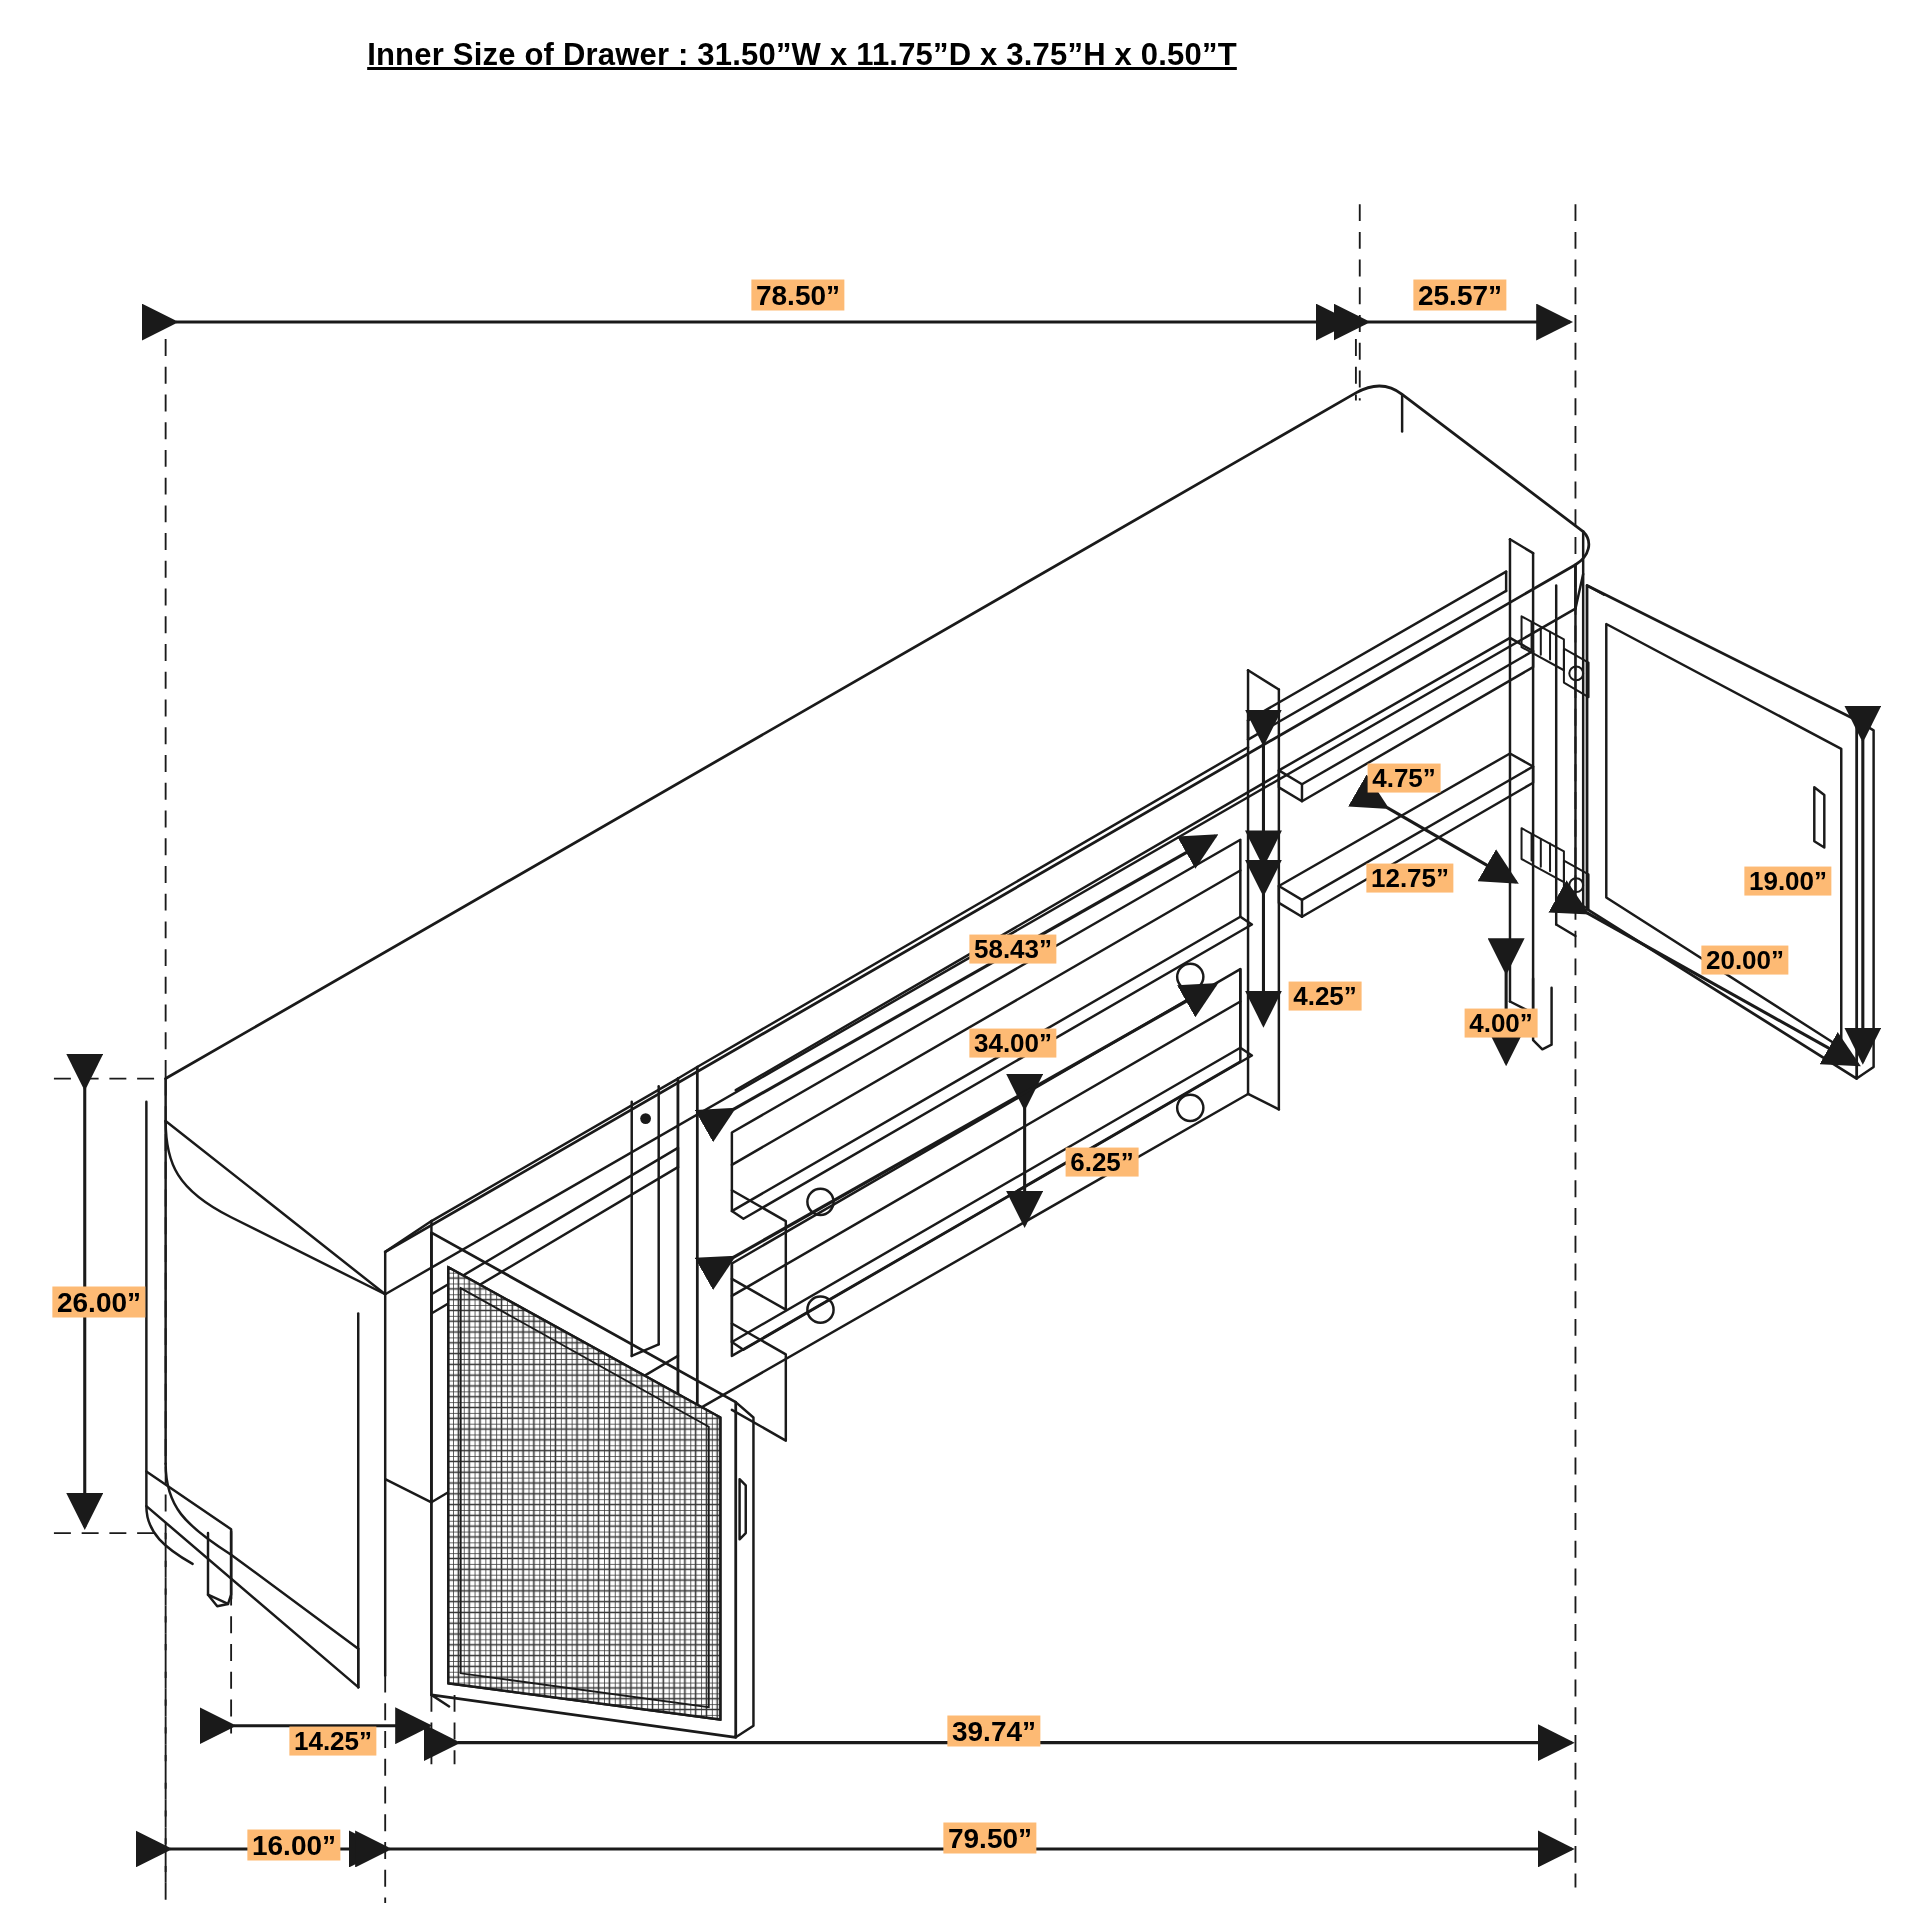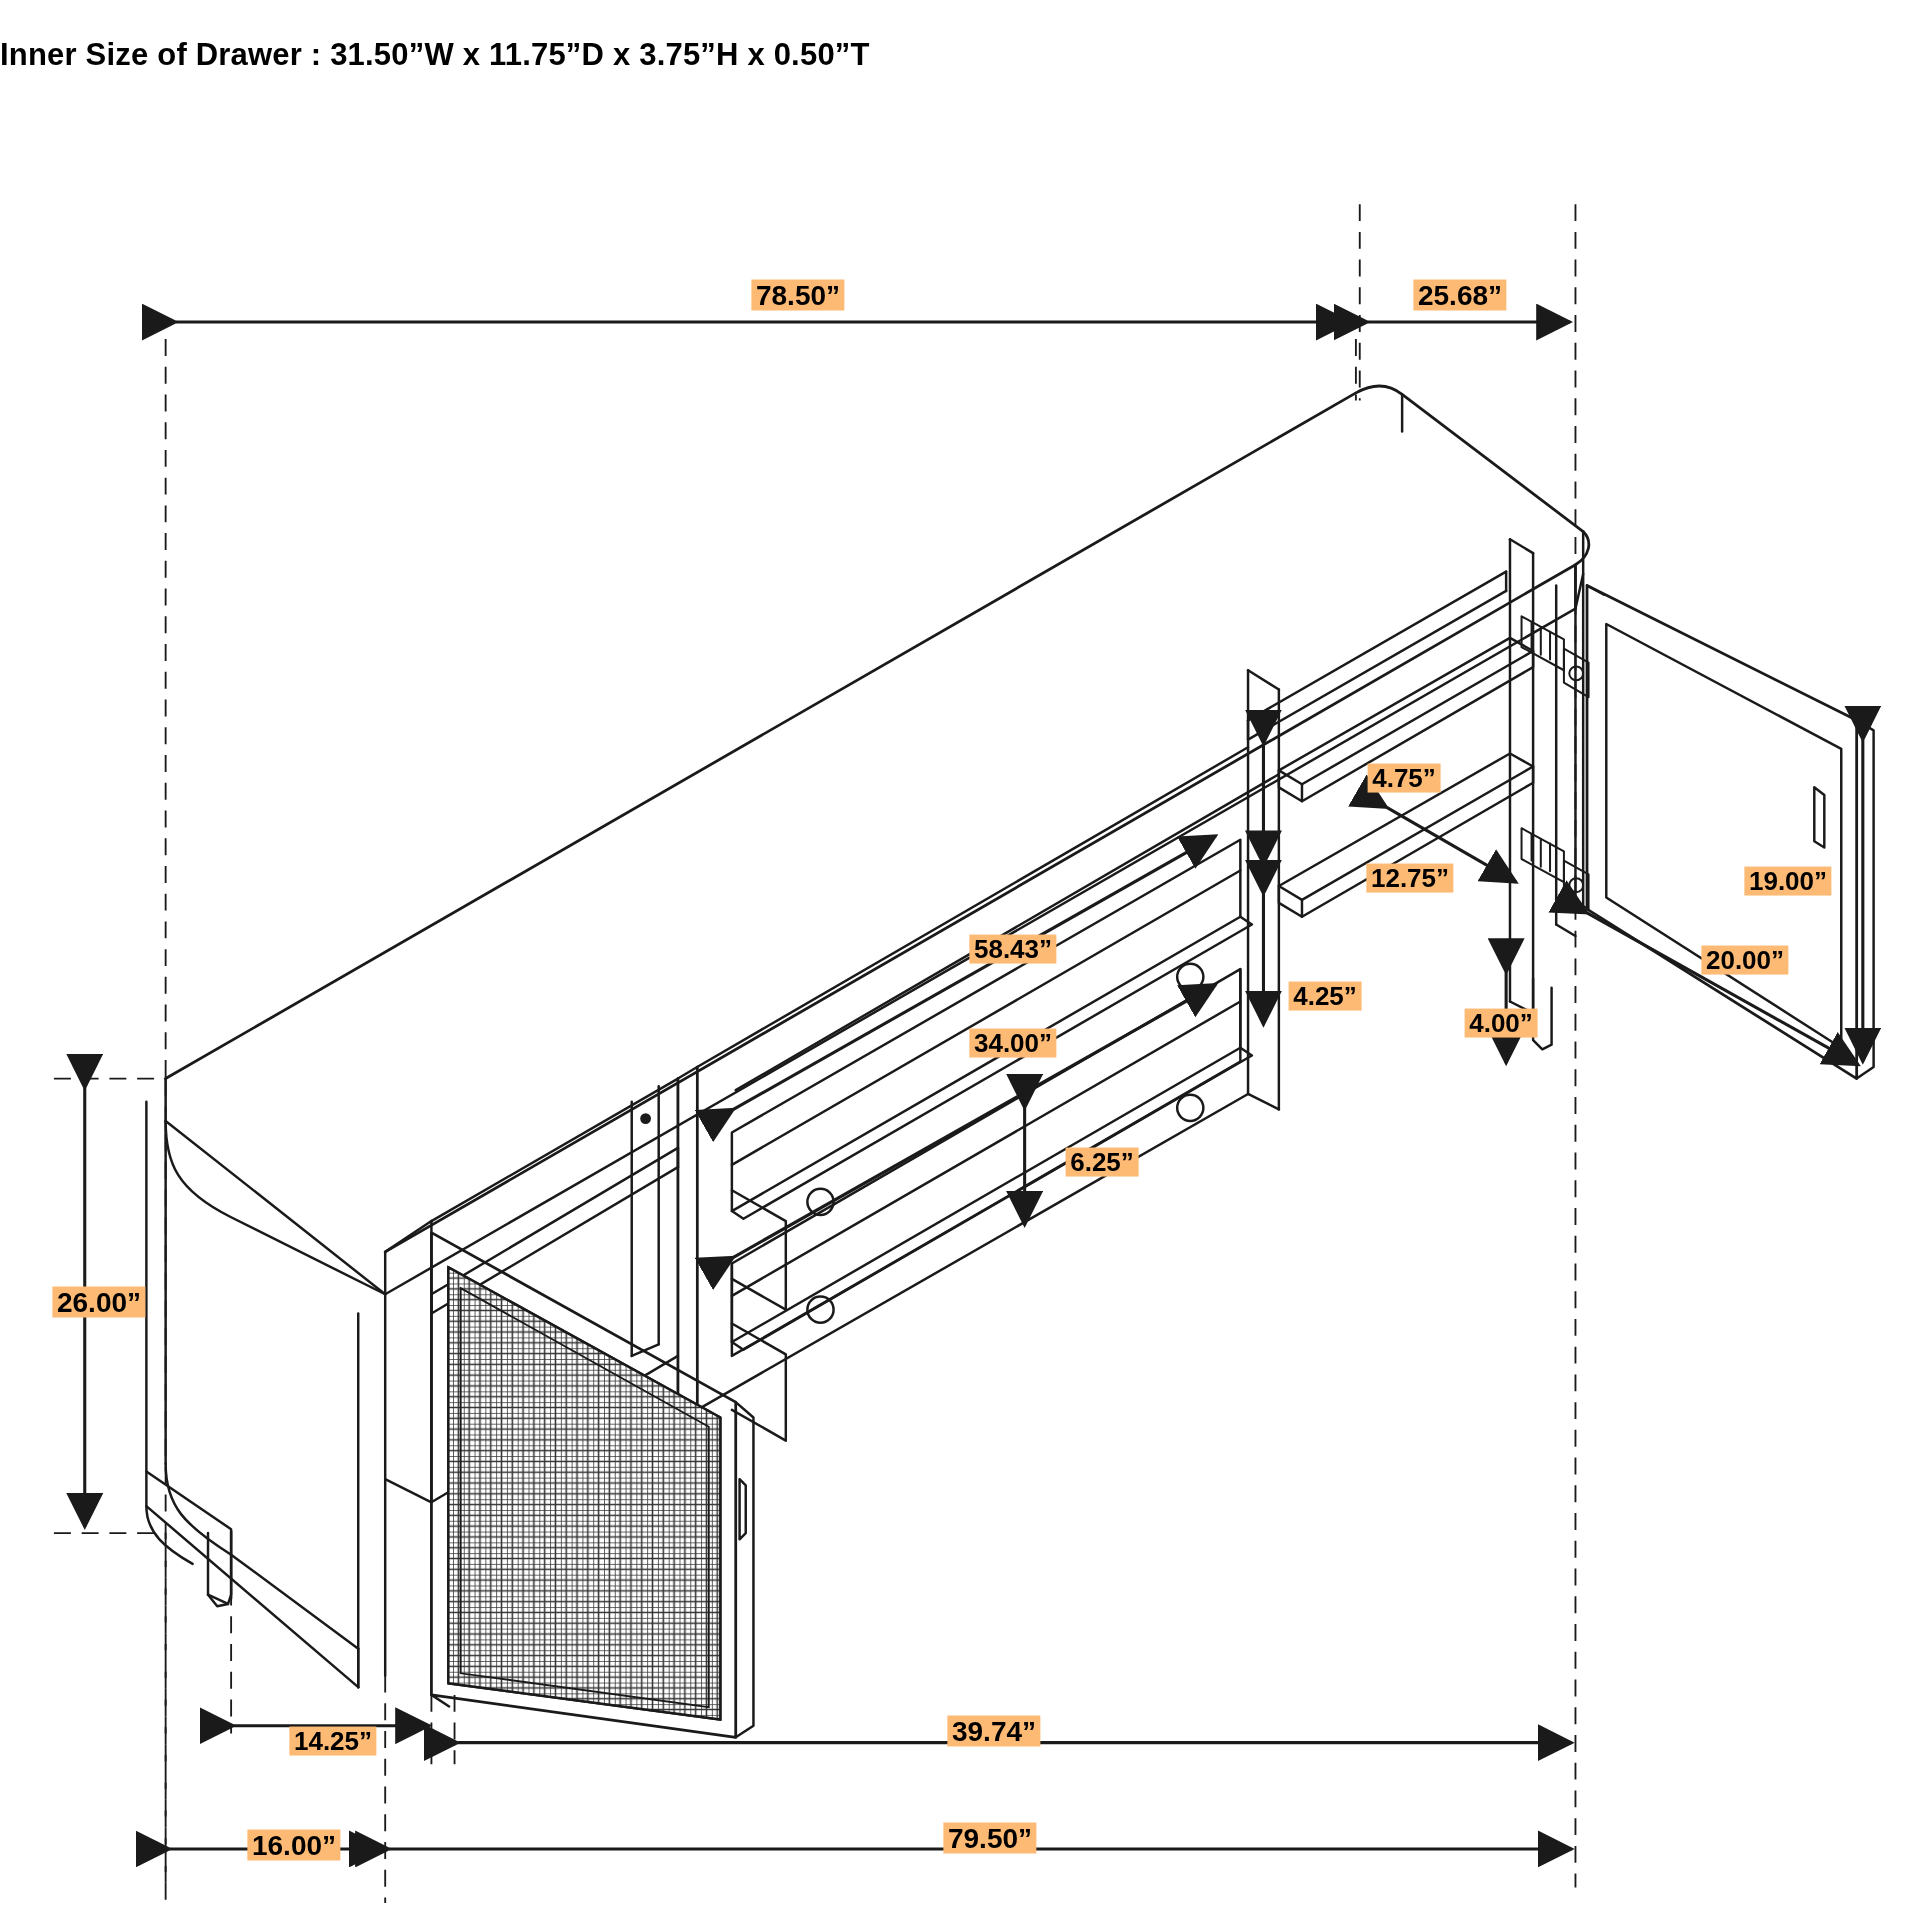--- a/index.html
+++ b/index.html
@@ -8,24 +8,26 @@
     background:#ffffff;
     font-family:"Liberation Sans", sans-serif;
     color:#000000;
     overflow:hidden;
     position:relative;
   }
   #stage{position:absolute;left:0;top:0;width:1926px;height:1926px;}
   .title{
     position:absolute;
     top:37px;left:0;width:1604px;
+    text-align:center;
     font-size:31px;
     font-weight:bold;
     letter-spacing:0.2px;
     white-space:nowrap;
+    text-decoration:underline;
   }
   svg.canvas{position:absolute;left:0;top:0;width:1926px;height:1926px;}
   .dimlabel{
     position:absolute;
     font-size:26px;
     font-weight:bold;
     white-space:nowrap;
     transform:translate(-50%,-50%);
     background:#fdba74;
     padding:0.8px 4.6px;
@@ -230,21 +232,21 @@
 
       <line x1="594" y1="2262" x2="2040" y2="2262" marker-start="url(#arrB)" marker-end="url(#arrF)"></line>
 
       <line x1="220" y1="2400" x2="497" y2="2400" marker-start="url(#arrB)" marker-end="url(#arrF)"></line>
 
       <line x1="505" y1="2400" x2="2040" y2="2400" marker-start="url(#arrB)" marker-end="url(#arrF)"></line>
     </g>
   </svg>
 
   <div class="dimlabel big" style="left:798px;top:295px;">78.50”</div>
-  <div class="dimlabel big" style="left:1460px;top:295px;">25.68”</div>
+  <div class="dimlabel big" style="left:1460px;top:295px;">25.57”</div>
   <div class="dimlabel" style="left:1404px;top:778px;">4.75”</div>
   <div class="dimlabel" style="left:1410px;top:878px;">12.75”</div>
   <div class="dimlabel" style="left:1788px;top:881px;">19.00”</div>
   <div class="dimlabel" style="left:1745px;top:960px;">20.00”</div>
   <div class="dimlabel" style="left:1013px;top:949px;">58.43”</div>
   <div class="dimlabel" style="left:1325px;top:961px;margin-top:35px;">4.25”</div>
   <div class="dimlabel" style="left:1468px;top:1023px;margin-left:33px;">4.00”</div>
   <div class="dimlabel" style="left:1013px;top:1043px;">34.00”</div>
   <div class="dimlabel" style="left:1102px;top:1162px;">6.25”</div>
   <div class="dimlabel big" style="left:99px;top:1302px;">26.00”</div>

